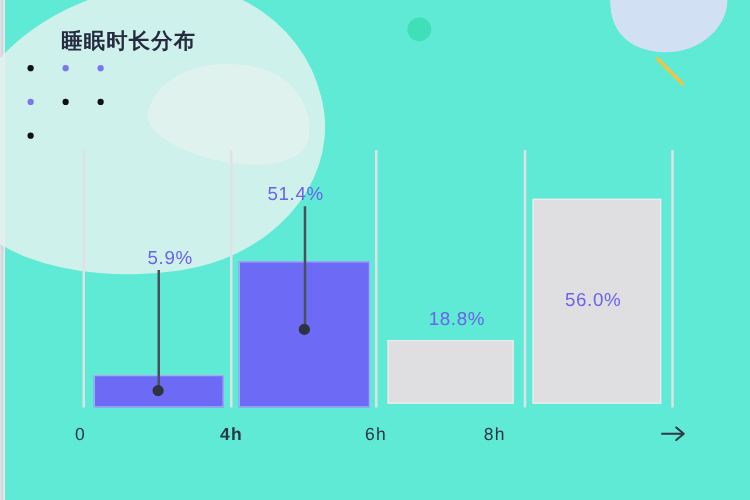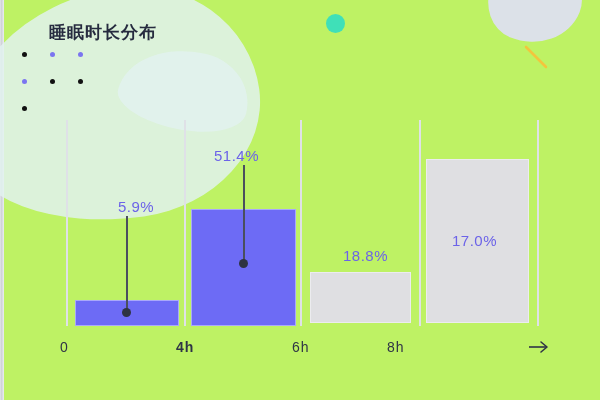--- a/index.html
+++ b/index.html
@@ -4,21 +4,21 @@
 <style>
   html, body {
     margin: 0;
     padding: 0;
     background: #ffffff;
   }
   #screen {
     position: relative;
     width: 600px;
     height: 400px;
-    background: #bef264;
+    background: #5eead4;
     overflow: hidden;
     font-family: "Liberation Sans", "DejaVu Sans", sans-serif;
   }
 
   
   .page-edge {
     position: absolute;
     left: 0; top: 0;
     width: 4px; height: 400px;
     background: linear-gradient(to right, #e3e5ea 0%, #cfd2d8 40%, #eceef2 100%);
@@ -187,21 +187,21 @@
       <div class="stem" style="left: 126px; top: 216px; height: 97px;"></div>
       <div class="stem-dot" style="left: 122px; top: 308px;"></div>
       <div class="value-label" style="left: 118px; top: 198px;">5.9%</div>
       <div class="bar purple" style="left: 191px; top: 209px; width: 105px; height: 117px;"></div>
       <div class="stem" style="left: 243px; top: 165px; height: 98px;"></div>
       <div class="stem-dot" style="left: 239px; top: 259px;"></div>
       <div class="value-label" style="left: 214px; top: 147px;">51.4%</div>
       <div class="bar grey" style="left: 310px; top: 272px; width: 101px; height: 51px;"></div>
       <div class="value-label" style="left: 343px; top: 247px;">18.8%</div>
       <div class="bar grey" style="left: 426px; top: 159px; width: 103px; height: 164px;"></div>
-      <div class="value-label" style="left: 452px; top: 232px;">17.0%</div>
+      <div class="value-label" style="left: 452px; top: 232px;">56.0%</div>
       <div class="axis-tick" style="left: 60px;">0</div>
       <div class="axis-tick" style="left: 176px; font-weight: bold;">4h</div>
       <div class="axis-tick" style="left: 292px;">6h</div>
       <div class="axis-tick" style="left: 387px;">8h</div>
       <svg class="axis-arrow" viewBox="0 0 22 16">
         <line x1="1" y1="8" x2="18" y2="8" stroke="#2f3446" stroke-width="1.6"></line>
         <polyline points="13,3 19,8 13,13" fill="none" stroke="#2f3446" stroke-width="1.6" stroke-linecap="round" stroke-linejoin="round"></polyline>
       </svg>
     </div>
 

